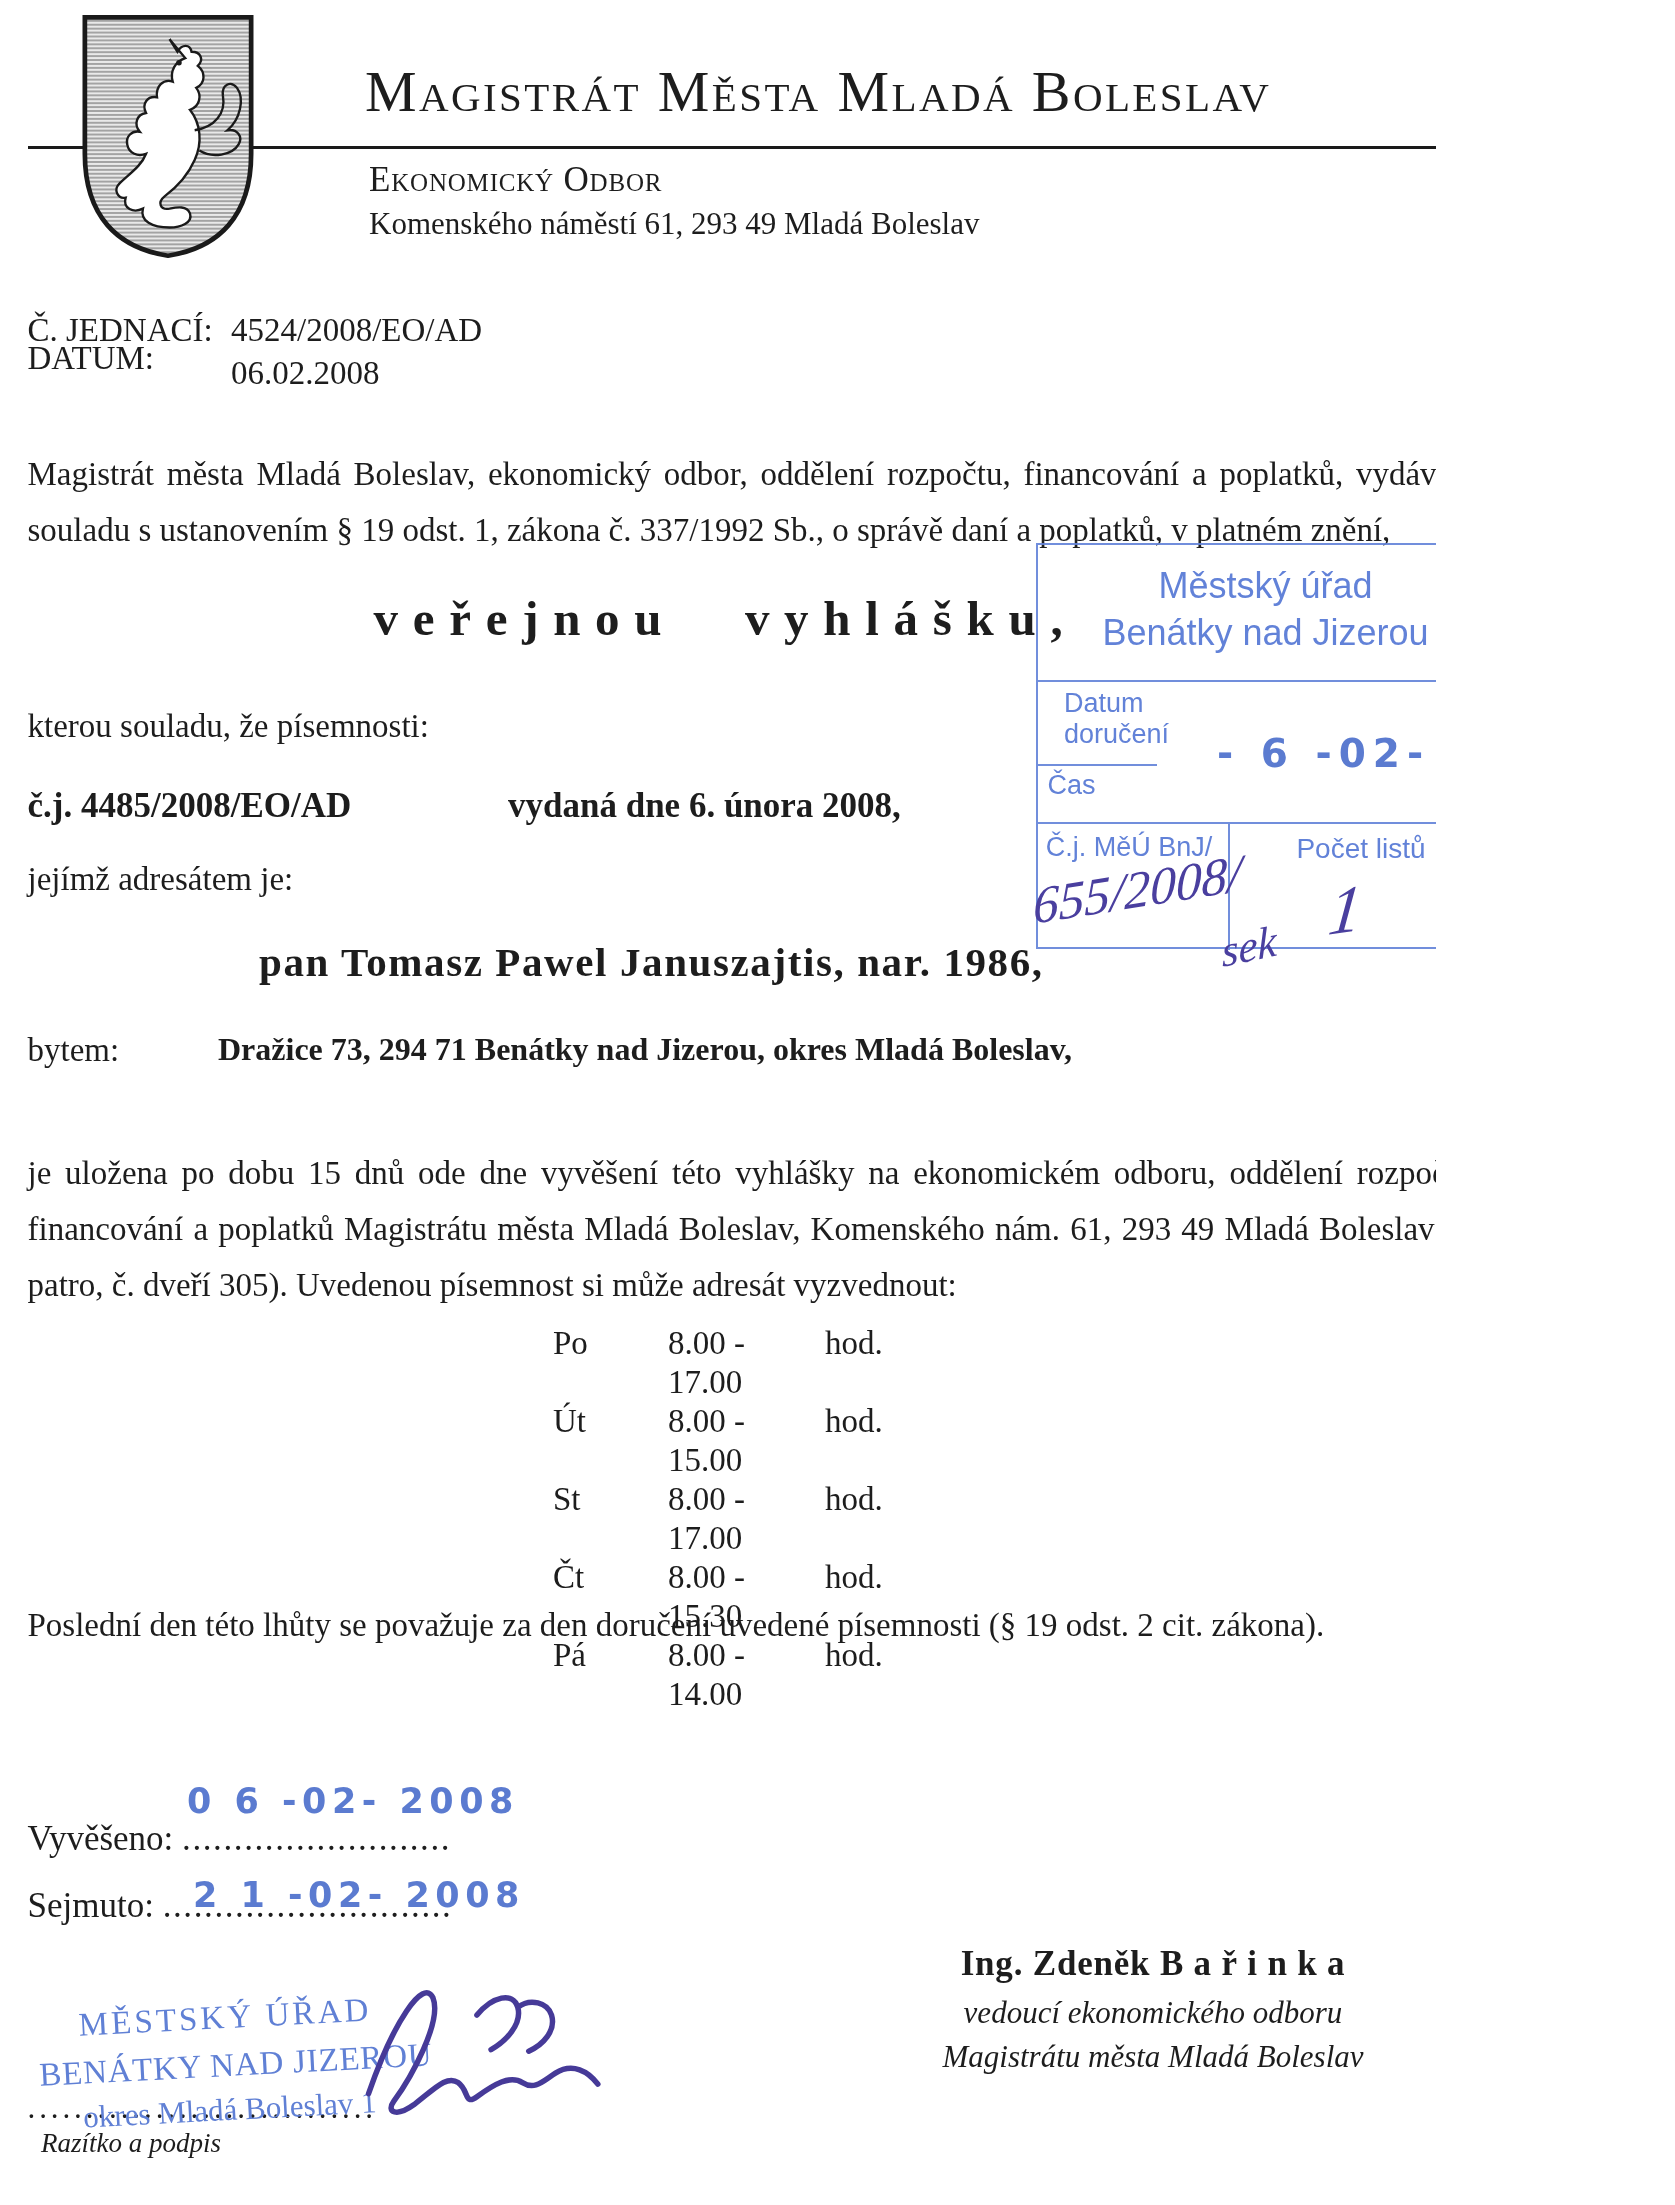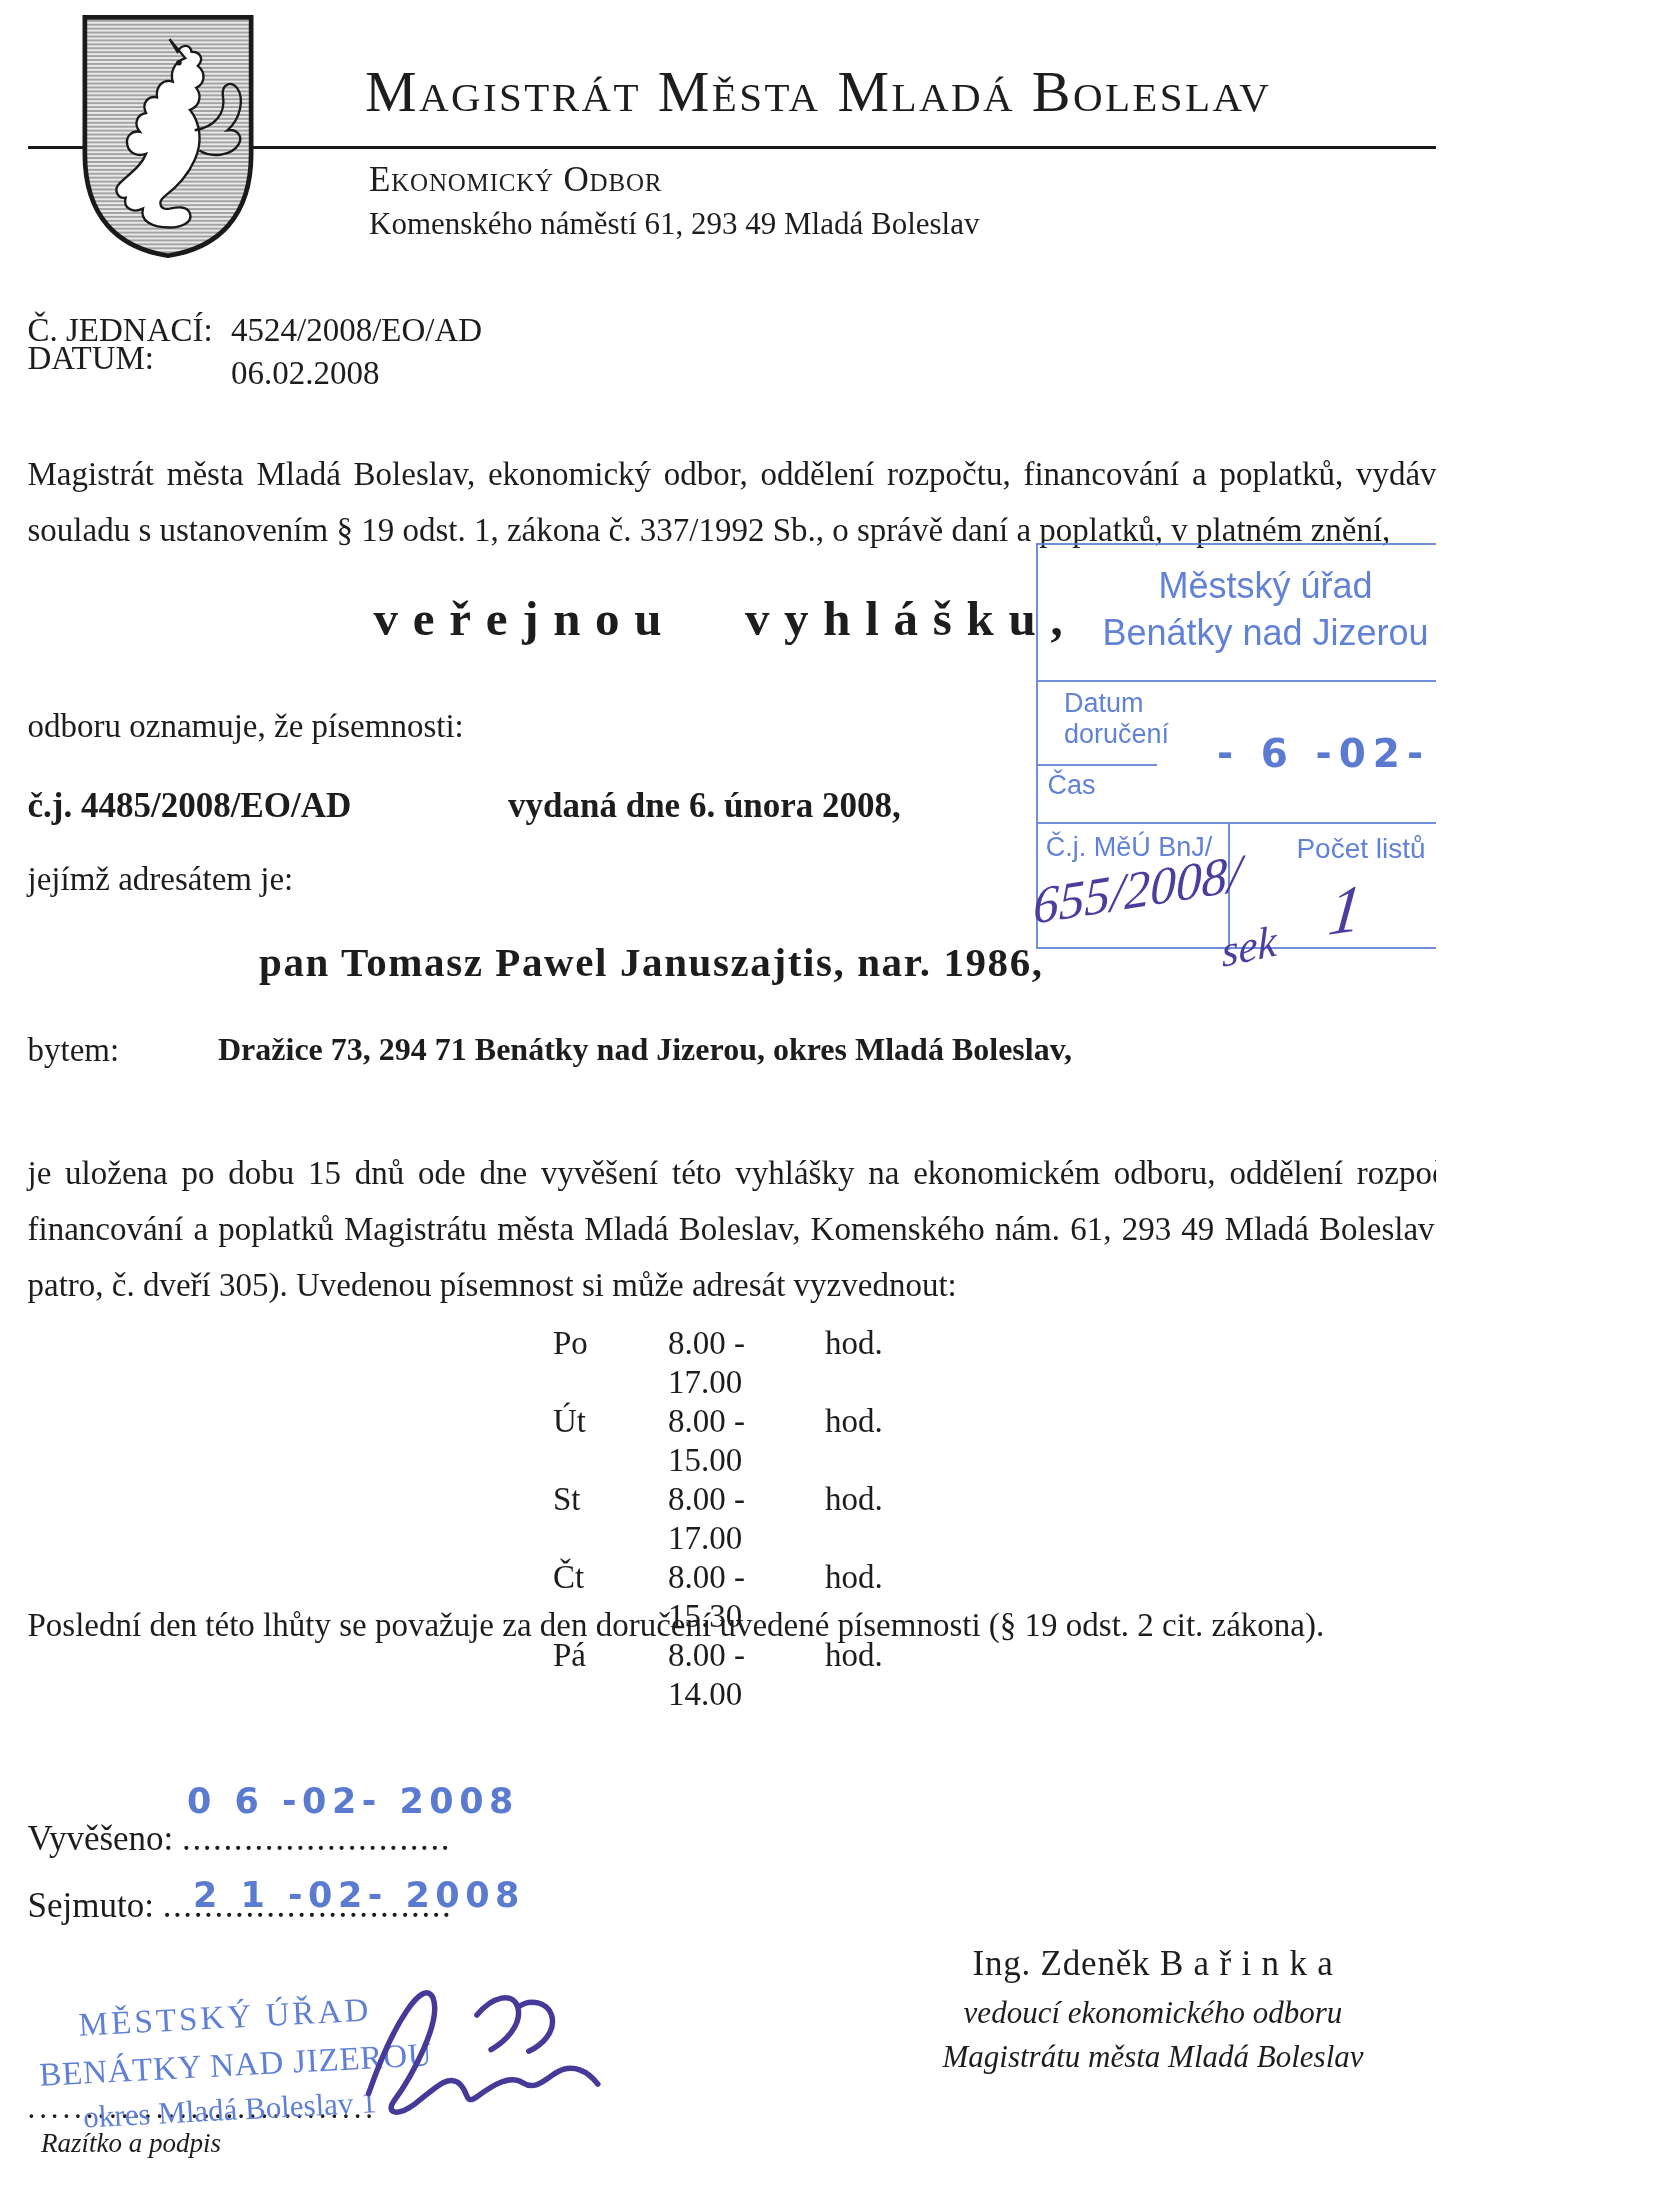--- a/index.html
+++ b/index.html
@@ -84,21 +84,21 @@
   
   .postrow{font-size:35px;white-space:nowrap;}
   .posted{left:27.5px;top:1819px;}
   .removed{left:27.5px;top:1886px;}
   .dots{letter-spacing:1.6px;}
   .post-stamp{left:187px;top:1781px;font-size:35px;letter-spacing:5.5px;}
   .rem-stamp{left:193px;top:1875px;font-size:35px;letter-spacing:5.5px;}
 
   
   .signatory{left:847px;top:1944px;width:612px;text-align:center;}
-  .sig-name{font-size:35px;font-weight:normal;letter-spacing:0.8px;}
+  .sig-name{font-size:35px;font-weight:bold;letter-spacing:0.8px;}
   .sig-role{font-size:31px;font-style:italic;margin-top:11px;}
   .sig-org{font-size:31px;font-style:italic;margin-top:7.8px;}
 
   
   .ostamp{left:39px;top:1999px;width:377px;text-align:center;color:#6080d5;
           transform:rotate(-3deg);z-index:2;}
   .os1{font-size:33px;letter-spacing:3.1px;white-space:nowrap;}
   .os2{font-size:33px;letter-spacing:0.8px;white-space:nowrap;margin-top:11px;}
   .os3{font-size:31px;white-space:nowrap;margin-top:7.8px;}
   .scribble{left:345px;top:1960px;width:267px;height:169px;z-index:3;}
@@ -158,21 +158,21 @@
     <div class="cell c-pl bR">Počet listů</div>
     <div class="cell c-plp preline">Počet listů
 příloh</div>
   </div>
 
   <div class="abs hw hw-email">email</div>
   <div class="abs hw hw-cj">655/2008/</div>
   <div class="abs hw hw-sek">sek</div>
   <div class="abs hw hw-one">1</div>
 
-  <div class="abs announce">odboru oznamuje, že písemnosti:</div>
+  <div class="abs announce">kterou souladu, že písemnosti:</div>
   <div class="abs docref b">č.j. 4485/2008/EO/AD</div>
   <div class="abs docissued b">vydaná dne 6. února 2008,</div>
   <div class="abs adr-intro">jejímž adresátem je:</div>
   <div class="abs addressee b">pan Tomasz Pawel Januszajtis, nar. 1986,</div>
   <div class="abs bytem-l">bytem:</div>
   <div class="abs bytem-v b">Dražice 73, 294 71 Benátky nad Jizerou, okres Mladá Boleslav,</div>
 
   <div class="abs para p2 just">je uložena po dobu 15 dnů ode dne vyvěšení této vyhlášky na ekonomickém odboru, oddělení rozpočtu, financování a poplatků Magistrátu města Mladá Boleslav, Komenského nám. 61, 293 49 Mladá Boleslav (3. patro, č. dveří 305). Uvedenou písemnost si může adresát vyzvednout:</div>
 
   <div class="abs hours">

